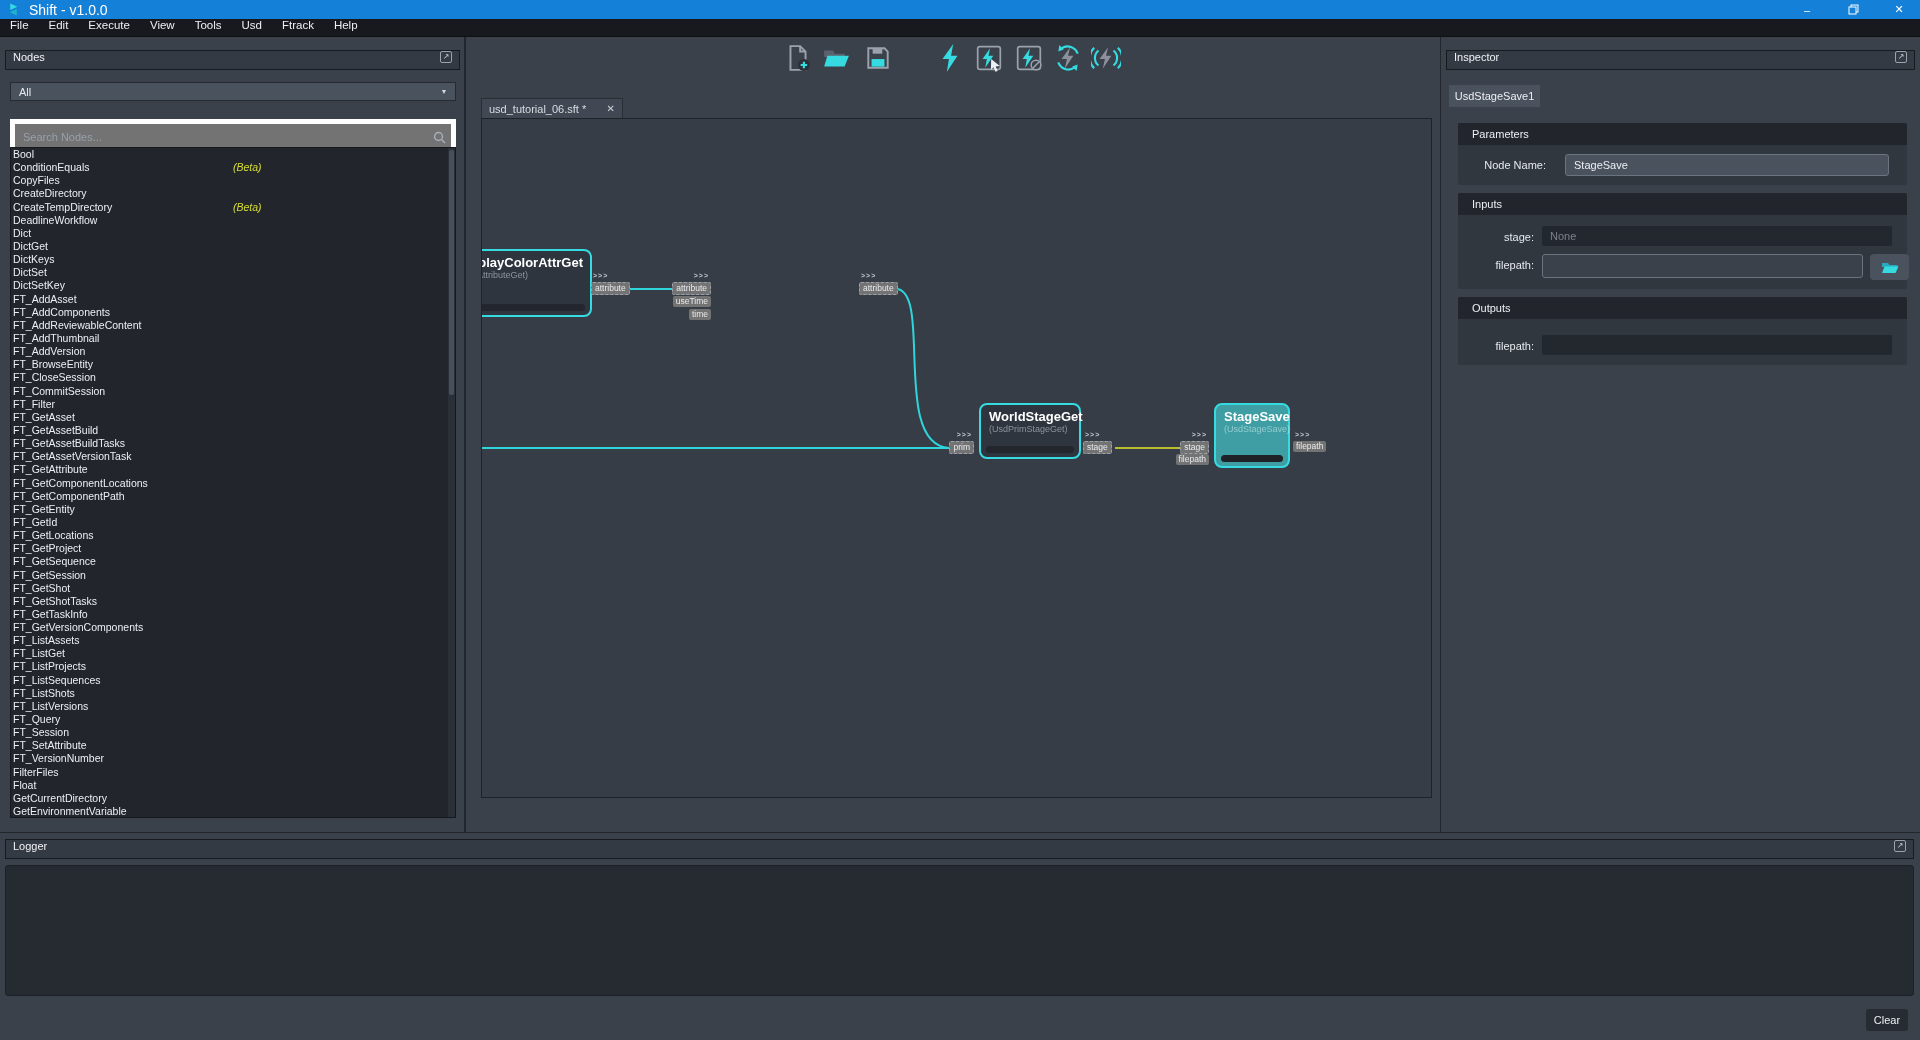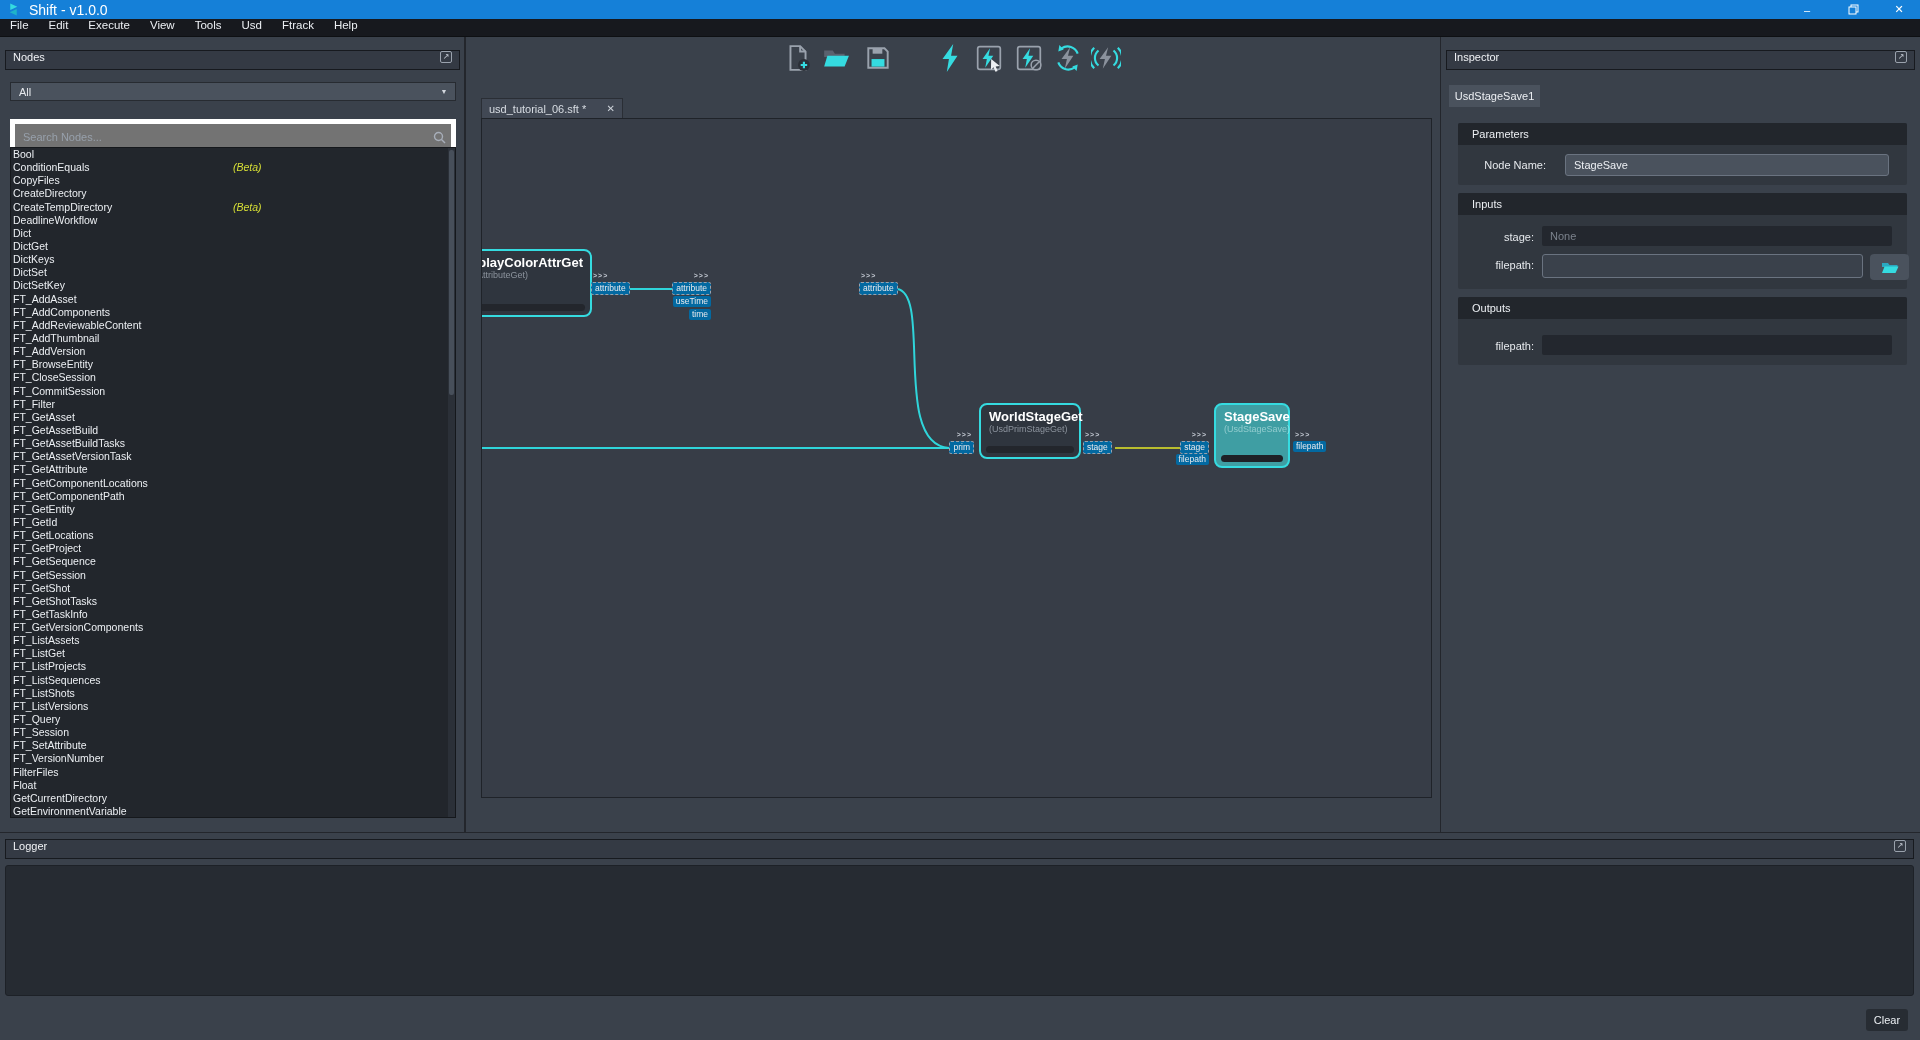--- a/index.html
+++ b/index.html
@@ -63,21 +63,21 @@
   
   .gnode{position:absolute; background:#2f353e; border:2px solid var(--accent);
     border-radius:8px; padding:4px 8px;}
   .gnode .ntitle{font-size:13px; font-weight:bold; color:#fff; white-space:nowrap;}
   .gnode .nsub{font-size:9px; color:#8c939d; white-space:nowrap;}
   .gnode .nfooter{position:absolute; left:5px; right:5px; bottom:4px; height:7px;
     background:#23262c; border-radius:3.5px;}
   .gnode.selected{background:var(--sel-fill);}
   .gnode.selected .nsub{color:rgba(225,250,250,.5);}
   .gnode.selected .nfooter{background:#1e2126;}
-  .chip{position:absolute; background:#0369a1; color:#e8eaee; font-size:8.5px;
+  .chip{position:absolute; background:#737373; color:#e8eaee; font-size:8.5px;
     line-height:9px; padding:1px 3px; border-radius:2px; white-space:nowrap;}
   .chip.dashed{border:1px dashed #9aa2ad;}
   .pmark{position:absolute; font-size:7px; font-weight:bold; color:#c3c9d2; letter-spacing:1px;}
   #wires{position:absolute; left:0; top:0; width:951px; height:680px;}
   
   #right-panel{left:1440px; top:37px; width:480px; height:795px; background:#3a414b; border-left:1px solid #23262c;}
   #insp-header{left:5px; top:13px; width:469px; height:20px;}
   #insp-badge{left:8px; top:48px; width:91px; height:22px; background:#4a525d;
     display:flex; align-items:center; justify-content:center; font-size:11px; color:#eceff3;}
   #sec-params{left:17px; top:86px; width:449px; height:62px;}

